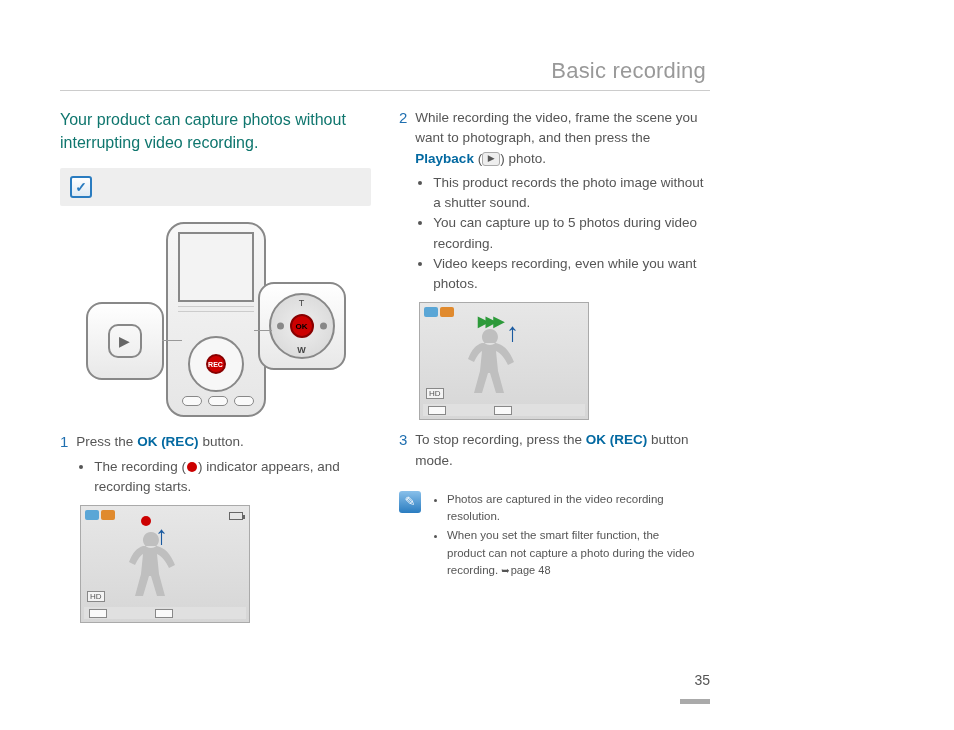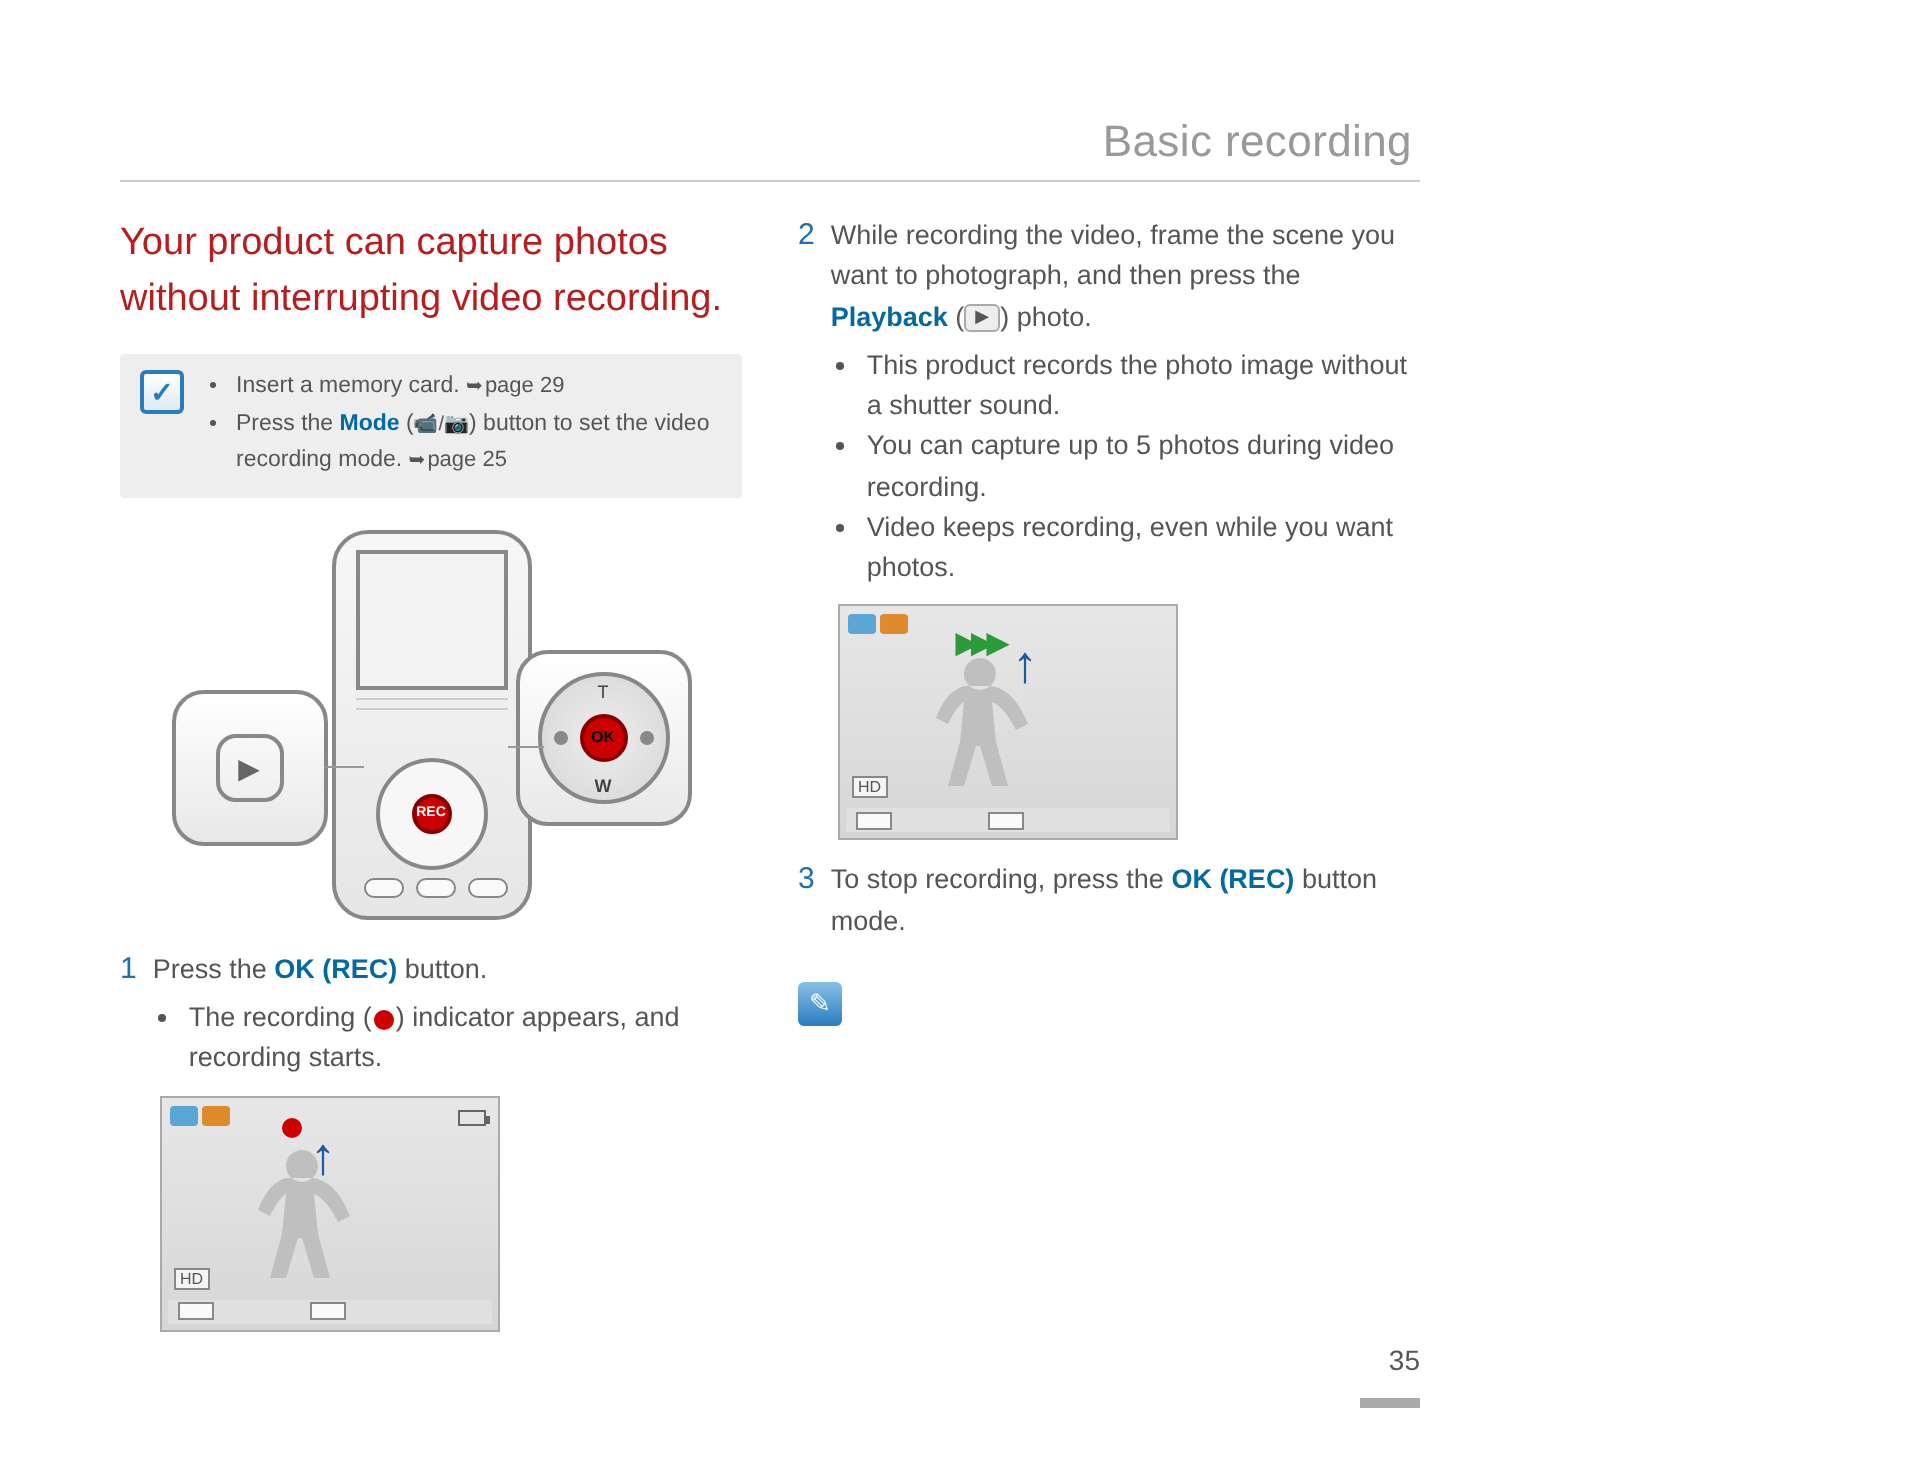--- a/index.html
+++ b/index.html
@@ -14,21 +14,21 @@
     position: absolute; top: 90px; left: 60px; right: 60px; height: 1px; background: #ccc;
   }
   .columns {
     position: absolute; top: 108px; left: 60px; right: 60px; bottom: 40px;
     display: flex; gap: 28px;
   }
   .col { flex: 1; min-width: 0; }
   .section-heading {
     color: #1f6fb0; font-weight: 400; font-size: 19px; letter-spacing: 0.4px; line-height: 1.25; margin-bottom: 12px;
   }
-  .intro { font-size: 19px; color: #b91c1c; line-height: 1.45; margin-bottom: 14px; }
+  .intro { font-size: 16px; color: #0f766e; line-height: 1.45; margin-bottom: 14px; }
   .info-box {
     background: #eee; border-radius: 2px; padding: 8px 10px 8px 10px; display: flex; gap: 10px; align-items: flex-start;
     font-size: 11.5px; color: #555; line-height: 1.5; margin-bottom: 16px;
   }
   .check-icon {
     width: 22px; height: 22px; flex: 0 0 22px; border: 2px solid #2a7cc0; border-radius: 3px;
     background: linear-gradient(180deg,#fff 0%,#dfeaf3 100%); display:flex; align-items:center; justify-content:center;
     color:#2a7cc0; font-weight:bold; font-size:14px;
   }
   .pen-icon {
@@ -123,29 +123,20 @@
   <div class="header-title">Basic recording</div>
   <div class="header-rule"></div>
 
   <div class="columns">
 
     <div class="col">
       <p class="intro">Your product can capture photos without interrupting video recording.</p>
 
       <div class="info-box">
         <div class="check-icon">✓</div>
-        <ul class="info-list">
-          <li>
-            <span>Insert a memory card. </span>
-            <span class="ref">page 29</span>
-          </li>
-          <li>
-            <span>Press the </span><span class="bold">Mode</span><span> (</span><span style="font-size:10px;">📹/📷</span><span>) button to set the video recording mode. </span><span class="ref">page 25</span>
-          </li>
-        </ul>
       </div>
 
       <div class="device-wrap">
         <div class="device-body">
           <div class="screen"></div>
           <div class="label-band"></div>
           <div class="dpad">
             <div class="dpad-center">REC</div>
           </div>
           <div class="pill l"></div>
@@ -236,20 +227,26 @@
 
       <div class="step">
         <div class="step-num">3</div>
         <div class="step-body">
           <span>To stop recording, press the </span><span class="bold">OK (REC)</span><span> button mode.</span>
         </div>
       </div>
 
       <div class="info-box" style="background:transparent; padding-left:0; margin-top:12px;">
         <div class="pen-icon">✎</div>
+        <ul class="info-list">
+          <li>Photos are captured in the video recording resolution.</li>
+          <li>
+            <span>When you set the smart filter function, the product can not capture a photo during the video recording. </span><span class="ref">page 48</span>
+          </li>
+        </ul>
       </div>
 
     </div>
   </div>
 
   <div class="pgnum">35</div>
   <div class="pgbar"></div>
 </div>
 
 </body></html>

